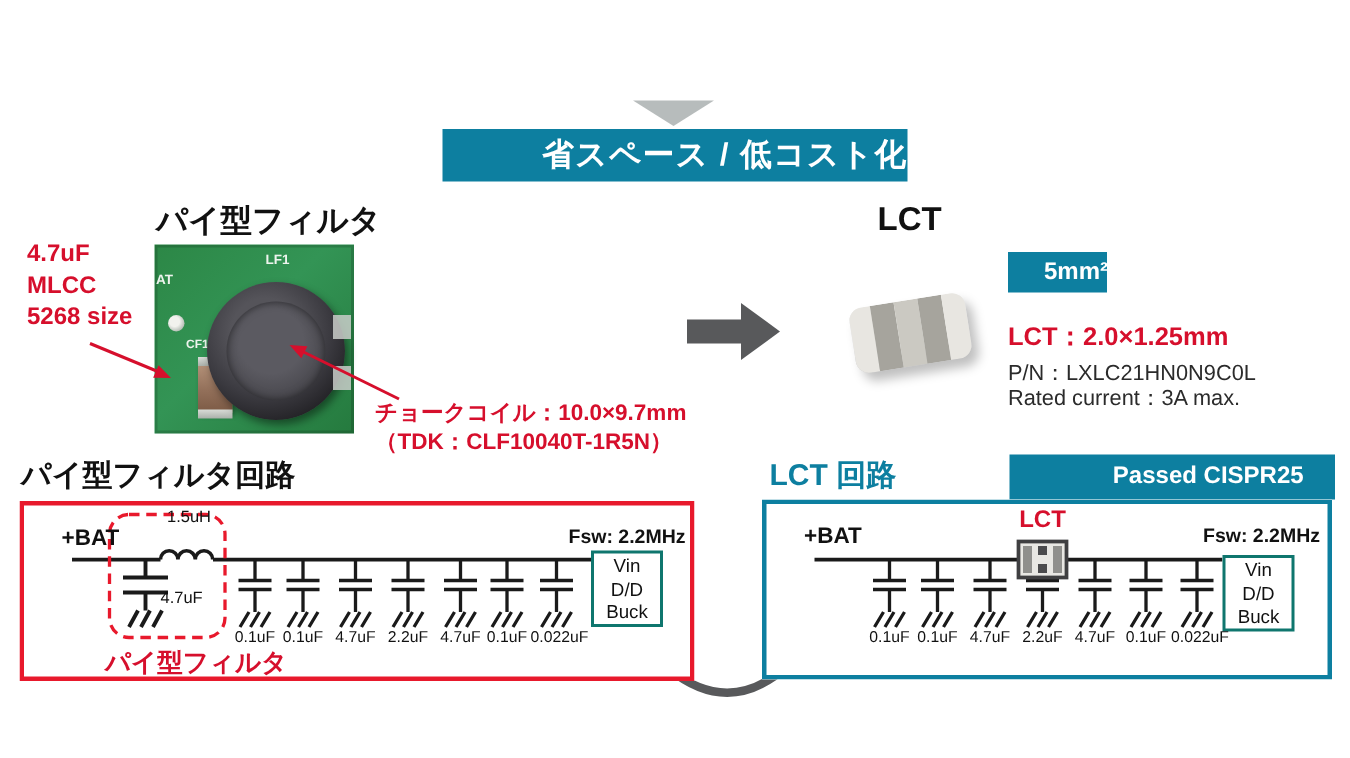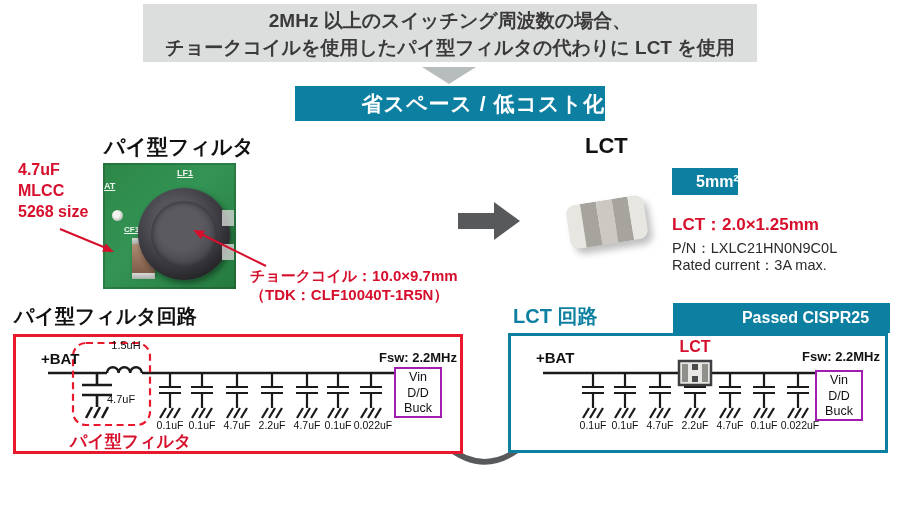--- a/index.html
+++ b/index.html
@@ -31,21 +31,21 @@
     background:var(--teal);color:#fff;font-weight:700;font-size:21px;
     text-align:right;line-height:35px;letter-spacing:1px;
   }
   
   .pi-title{position:absolute;left:104px;top:133px;font-weight:700;font-size:21px;color:#111;}
   .pcb-photo{
     position:absolute;left:103px;top:163px;width:133px;height:126px;
     background:linear-gradient(135deg,#2c8746 0%,#339455 45%,#257a3e 100%);
     box-shadow:inset 0 0 0 2px rgba(0,0,0,.15);
   }
-  .silk{position:absolute;color:#eef4ee;font-weight:700;text-decoration:underline;}
+  .silk{position:absolute;color:#eef4ee;font-weight:700;}
   .silk-bat{left:1px;top:18px;font-size:9px;}
   .silk-lf1{left:74px;top:5px;font-size:9px;}
   .silk-cf1{left:21px;top:62px;font-size:8px;}
   .via{
     position:absolute;left:9px;top:47px;width:11px;height:11px;border-radius:50%;
     background:radial-gradient(circle at 40% 40%,#f2f2ee 0 35%,#b9c0b9 70%,#8d968d);
   }
   .mlcc{
     position:absolute;left:29px;top:79px;width:23px;height:33px;
     background:linear-gradient(180deg,#b5937a 0%,#93705a 55%,#7c5a45 100%);
@@ -112,21 +112,21 @@
   }
   .circ-box{position:absolute;background:#fff;}
   .pi-box{left:13px;top:334px;width:450px;height:120px;}
   .lct-box{left:508px;top:333px;width:380px;height:120px;}
   .circ-box svg{position:absolute;left:0;top:0;}
   .bat{position:absolute;left:28px;top:16px;font-weight:700;font-size:15px;color:#111;}
   .fsw{position:absolute;top:16px;font-weight:700;font-size:13px;color:#111;}
   .pi-box .fsw{right:6px;}
   .lct-box .fsw{right:8px;}
   .load-box{
-    position:absolute;width:48px;height:51px;border:2px solid #a21caf;background:#fff;
+    position:absolute;width:48px;height:51px;border:2px solid #0f766e;background:#fff;
     text-align:center;font-size:12.5px;line-height:15.5px;padding-top:1px;color:#111;
   }
   .pi-box .load-box{left:381px;top:33px;}
   .lct-box .load-box{left:307px;top:37px;}
   .cap-label{
     position:absolute;transform:translateX(-50%);font-size:10.5px;color:#111;white-space:nowrap;
   }
   .pi-box .cap-label{top:85px;}
   .lct-box .cap-label{top:86px;}
   .ind-val{position:absolute;left:88px;top:5px;width:50px;text-align:center;font-size:11px;color:#111;}
@@ -139,24 +139,20 @@
     background:var(--teal);color:#fff;font-weight:700;font-size:18px;
     text-align:center;line-height:30px;
   }
   .overlay{position:absolute;left:0;top:0;pointer-events:none;}
 </style>
 </head>
 <body>
 
 <div class="stage">
 
-  <div class="top-banner">
-    <div>2MHz 以上のスイッチング周波数の場合、</div>
-    <div>チョークコイルを使用したパイ型フィルタの代わりに LCT を使用</div>
-  </div>
   <div class="down-triangle"></div>
   <div class="benefit-banner">省スペース / 低コスト化</div>
 
   <div class="pi-title">パイ型フィルタ</div>
   <div class="pcb-photo">
     <span class="silk silk-bat">AT</span>
     <span class="silk silk-lf1">LF1</span>
     <span class="silk silk-cf1">CF1</span>
     <div class="via"></div>
     <div class="mlcc">

